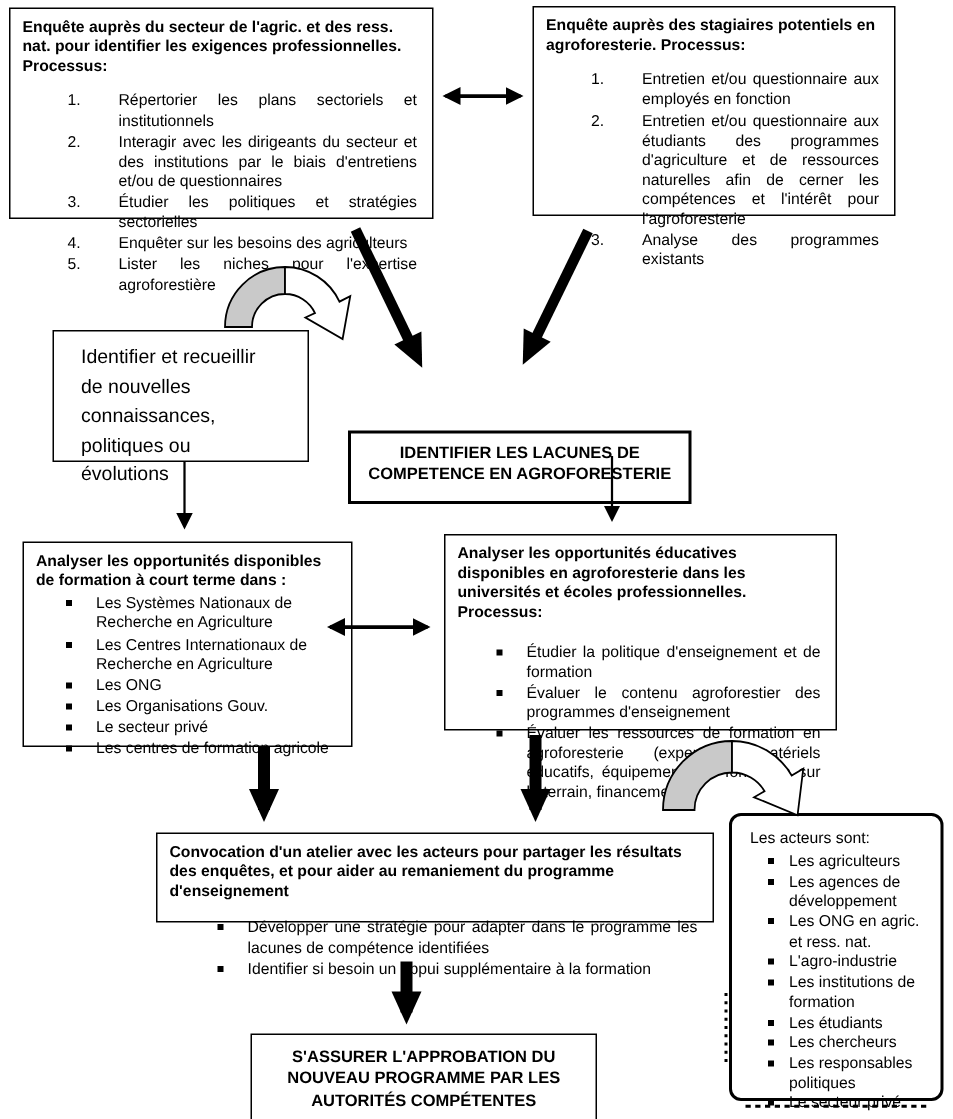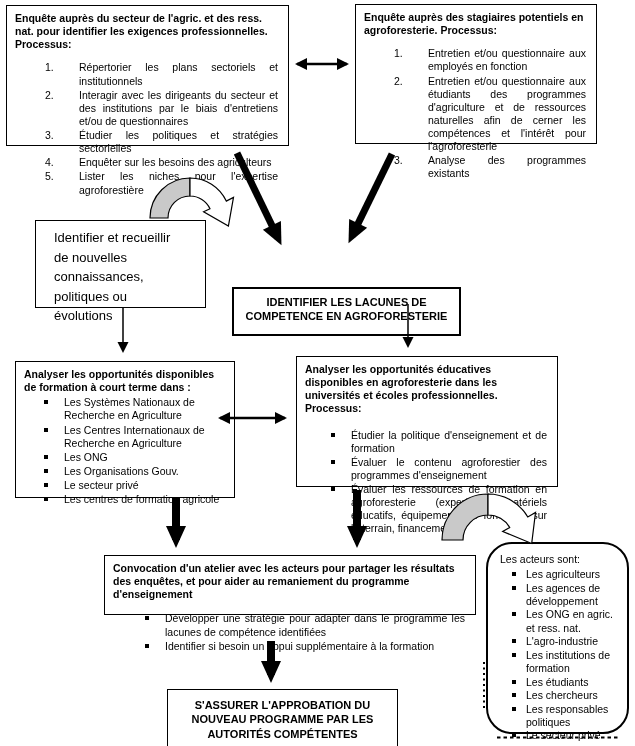--- a/index.html
+++ b/index.html
@@ -29,21 +29,21 @@
   #box-identify-gaps{left:232px;top:255px;width:229px;height:49px;border-width:2px;
     font-weight:bold;font-size:11px;text-align:center;padding:7px 6px 0 6px;margin-top:32px;}
   #box-analyze-training{left:15px;top:361px;width:220px;height:137px;}
   #box-analyze-training ul.bul{margin-top:2px;padding-left:18px;}
   #box-analyze-education{left:296px;top:356px;width:262px;height:131px;}
   #box-analyze-education ul.bul{margin-top:13px;}
   #box-workshop{left:104px;top:555px;width:372px;height:60px;}
   #box-workshop ul.bul{margin-top:11px;padding-left:30px;}
   #box-approval{left:167px;top:689px;width:231px;height:61px;font-weight:bold;font-size:11px;
     text-align:center;display:flex;align-items:center;justify-content:center;padding:14px 8px;line-height:1.3;}
-  #box-actors{left:486px;top:542px;width:143px;height:192px;border-width:2.5px;border-radius:26px;padding:9px 6px 8px 12px;}
+  #box-actors{left:486px;top:542px;width:143px;height:192px;border-width:2.5px;border-radius:8px;padding:9px 6px 8px 12px;}
   #box-actors ul.bul{margin-top:2px;padding-left:12px;line-height:1.28;}
   #box-actors ul.bul li{padding-left:14px;margin-bottom:0;}
   #box-actors ul.bul li::before{left:0;top:4px;}
   svg.arrows{position:absolute;left:0;top:0;pointer-events:none;}
 </style>
 </head>
 <body>
 
 <div id="stage">
 

